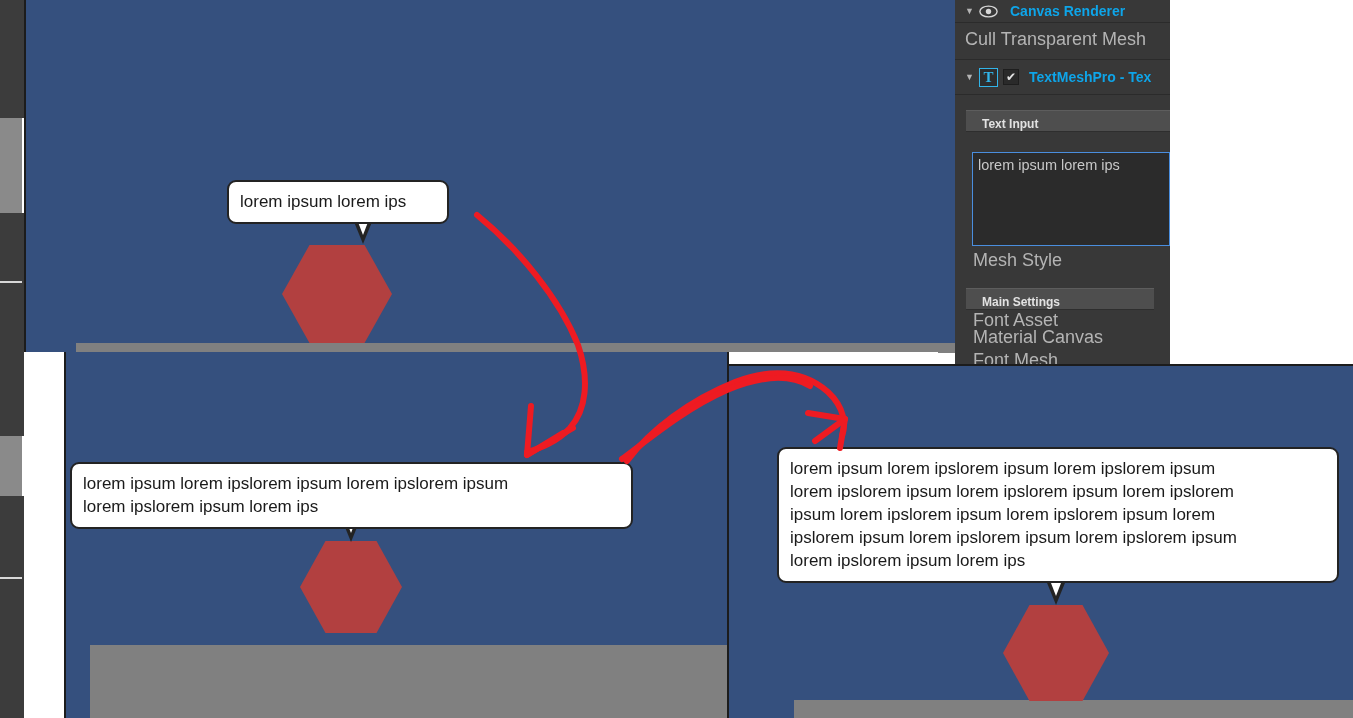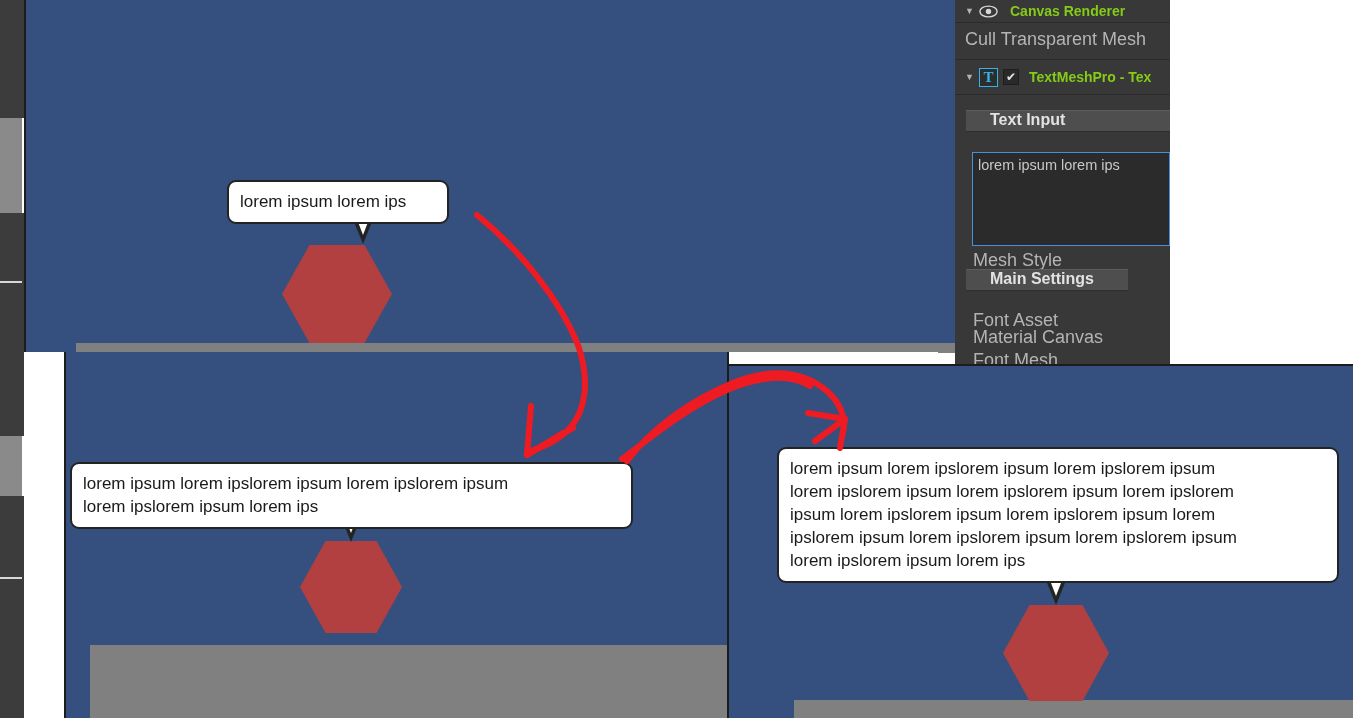--- a/index.html
+++ b/index.html
@@ -129,21 +129,21 @@
   .foldout {
     display: inline-block;
     width: 14px;
     color: #b4b4b4;
     font-size: 9px;
     line-height: 1;
     flex: none;
   }
   .comp-title {
     font-weight: bold;
-    color: #84cc16;
+    color: #0ea5e9;
     font-size: 14px;
     white-space: nowrap;
   }
   .eye-icon { flex: none; margin-right: 12px; display: inline-flex; }
   .tmp-icon {
     flex: none;
     width: 19px; height: 19px;
     border: 1px solid #32b4e8;
     background: #2d2d2d;
     color: #32b4e8;
@@ -166,24 +166,24 @@
     text-align: center;
     margin-right: 10px;
     box-sizing: border-box;
   }
   .plain-label { color: #b4b4b4; font-size: 18px; white-space: nowrap; }
   .section-header {
     position: absolute;
     background: #4e4e4e;
     color: #e2e2e2;
     font-weight: bold;
-    font-size: 16px;
+    font-size: 12px;
     display: flex;
-    align-items: flex-start;
-    padding-left: 24px;
+    align-items: flex-end;
+    padding-left: 16px;
     box-sizing: border-box;
     border-top: 1px solid #5d5d5d;
     border-bottom: 1px solid #2e2e2e;
   }
   .text-area {
     position: absolute;
     background: #2b2b2b;
     border: 1px solid #4a8ede;
     box-sizing: border-box;
     color: #c8c8c8;
@@ -264,21 +264,21 @@
     </div>
 
     <div class="text-area" style="left:17px; top:152px; width:198px; height:94px;">
       <span>lorem ipsum lorem ips</span>
     </div>
 
     <div class="insp-row" style="position:absolute; left:8px; top:249px; height:22px;">
       <span class="plain-label">Mesh Style</span>
     </div>
 
-    <div class="section-header" style="left:11px; top:269px; width:162px; height:22px;">
+    <div class="section-header" style="left:11px; top:288px; width:188px; height:22px;">
       <span>Main Settings</span>
     </div>
 
     <div class="insp-row" style="position:absolute; left:8px; top:310px; height:21px;">
       <span class="plain-label">Font Asset</span>
     </div>
 
     <div class="insp-row" style="position:absolute; left:8px; top:327px; height:21px;">
       <span class="plain-label">Material Canvas</span>
     </div>

